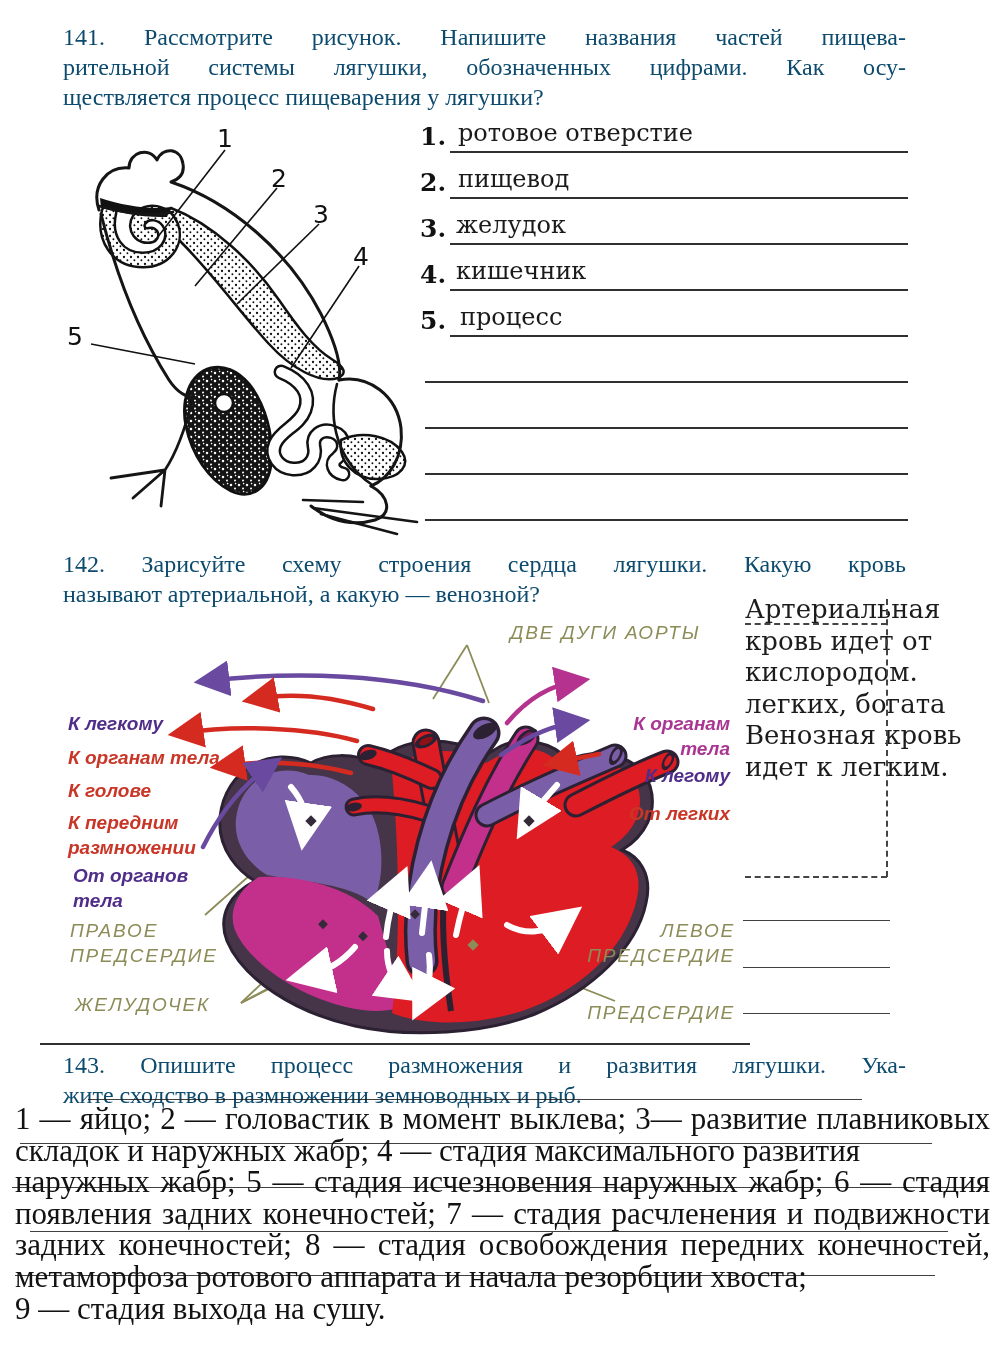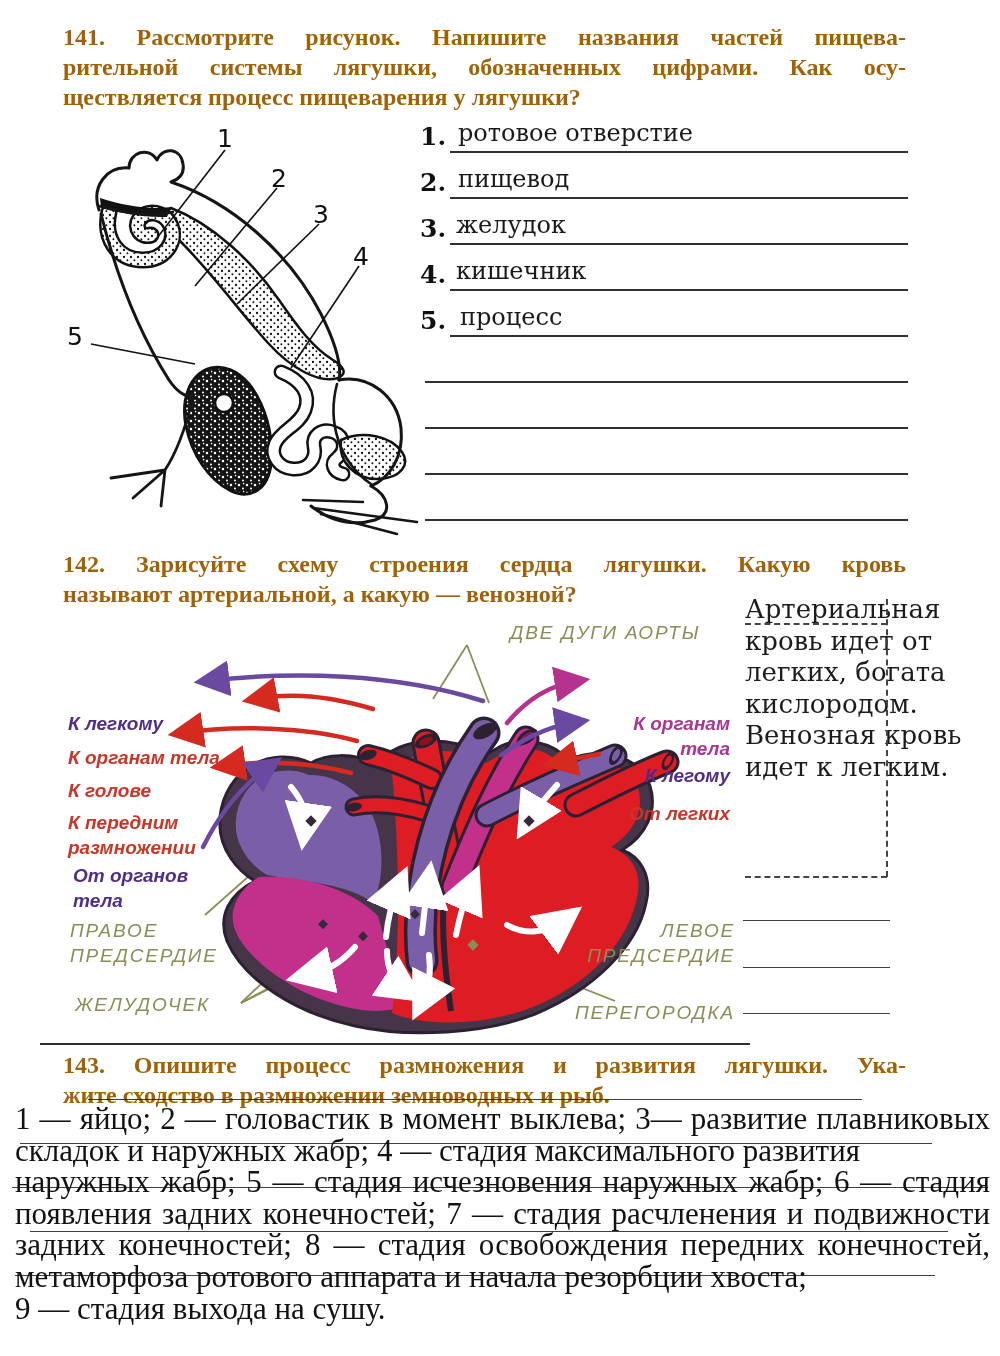--- a/index.html
+++ b/index.html
@@ -1,20 +1,20 @@
 <!DOCTYPE html>
 <html><head>
 <meta charset="utf-8">
 <style>
   html,body{margin:0;padding:0;}
   body{width:1000px;height:1356px;position:relative;background:#ffffff;
        font-family:"Liberation Serif",serif;color:#111;overflow:hidden;}
   .abs{position:absolute;}
   
-  .head{font-weight:bold;font-size:24px;line-height:30px;color:#a16207;}
+  .head{font-weight:normal;font-size:24px;line-height:30px;color:#0c4a6e;}
   .jl{display:block;text-align:justify;text-align-last:justify;}
   .jlast{display:block;text-align:left;}
   
   .rule{position:absolute;height:0;border-top:2px solid rgba(25,25,25,.9);}
   .rule-thin{position:absolute;height:0;border-top:1.5px solid rgba(30,30,30,.85);}
   .dash-h{position:absolute;height:0;border-top:2px dashed #444;}
   .dash-v{position:absolute;width:0;border-left:2px dashed #444;}
   
   .num{font-family:"DejaVu Serif",serif;font-size:25px;font-weight:700;}
   .ansv{font-family:"DejaVu Serif",serif;font-size:24px;color:#1a1a1a;white-space:nowrap;}
@@ -139,22 +139,22 @@
 </div>
 
 <div class="abs head" style="left:63px;top:549px;width:843px;">
   <span class="jl">142.  Зарисуйте схему строения сердца лягушки. Какую кровь</span>
   <span class="jlast">называют артериальной, а какую — венозной?</span>
 </div>
 
 <div class="abs side" style="left:745px;top:594px;width:218px;">
   <span>Артериальная</span>
   <span>кровь идет от</span>
+  <span>кислородом.</span>
   <span>легких, богата</span>
-  <span>кислородом.</span>
   <span>Венозная кровь</span>
   <span>идет к легким.</span>
 </div>
 <div class="dash-h" style="left:745px;top:623px;width:142px;"></div>
 <div class="dash-v" style="left:886px;top:599px;height:278px;"></div>
 <div class="dash-h" style="left:745px;top:876px;width:142px;"></div>
 <div class="rule-thin" style="left:743px;top:920px;width:147px;"></div>
 <div class="rule-thin" style="left:743px;top:967px;width:147px;"></div>
 <div class="rule-thin" style="left:743px;top:1013px;width:147px;"></div>
 
@@ -266,21 +266,21 @@
   <div class="abs hl c-red" style="left:13px;top:82px;">К органам тела</div>
   <div class="abs hl c-red" style="left:13px;top:115px;">К голове</div>
   <div class="abs hl c-red" style="left:13px;top:147px;width:150px;">К передним размножении</div>
   <div class="abs hl c-pur" style="left:18px;top:200px;width:140px;">От органов тела</div>
   <div class="abs hl c-mag ra" style="left:540px;top:48px;width:135px;">К органам тела</div>
   <div class="abs hl c-pur ra" style="left:555px;top:100px;width:120px;">К легому</div>
   <div class="abs hl c-red ra" style="left:557px;top:138px;width:118px;">От легких</div>
   <div class="abs olv" style="left:15px;top:303px;width:200px;">ПРАВОЕ ПРЕДСЕРДИЕ</div>
   <div class="abs olv ra" style="left:505px;top:303px;width:175px;">ЛЕВОЕ ПРЕДСЕРДИЕ</div>
   <div class="abs olv" style="left:20px;top:377px;">ЖЕЛУДОЧЕК</div>
-  <div class="abs olv ra" style="left:500px;top:385px;width:180px;">ПЕРЕГОРОДКА</div>
+  <div class="abs olv ra" style="left:500px;top:385px;width:180px;">ПРЕДСЕРДИЕ</div>
 </div>
 
 <div class="rule" style="left:40px;top:1043px;width:710px;"></div>
 
 <div class="abs head" style="left:63px;top:1050px;width:843px;">
   <span class="jl">143.  Опишите процесс размножения и развития лягушки. Ука-</span>
   <span class="jlast">жите сходство в размножении земноводных и рыб.</span>
 </div>
 
 <div class="rule-thin" style="left:88px;top:1099px;width:774px;"></div>

